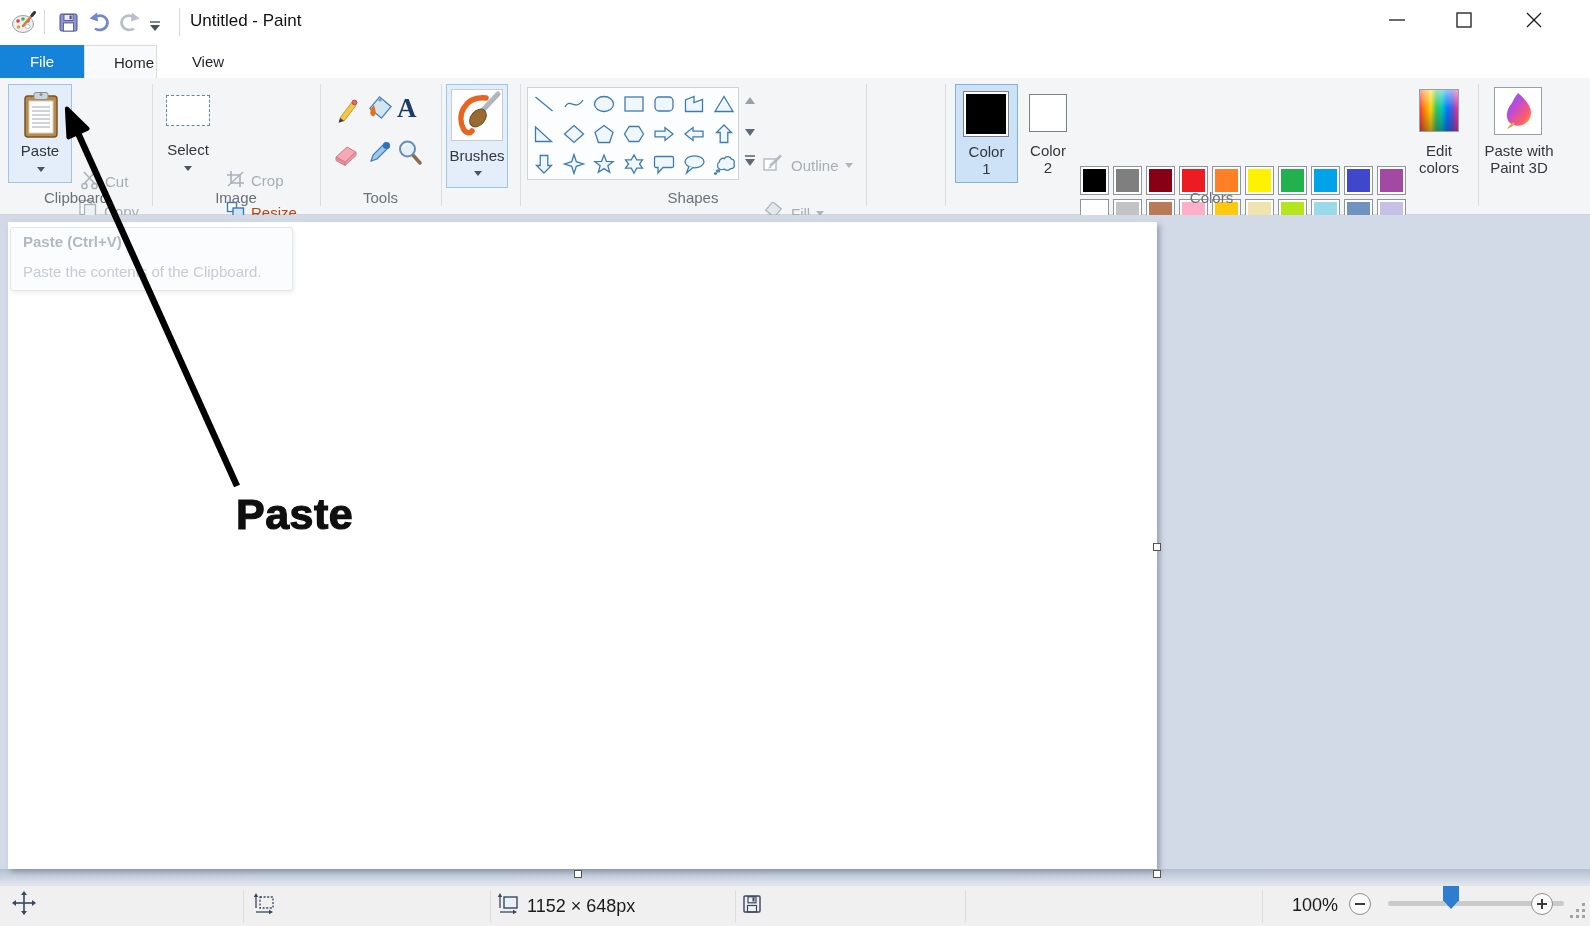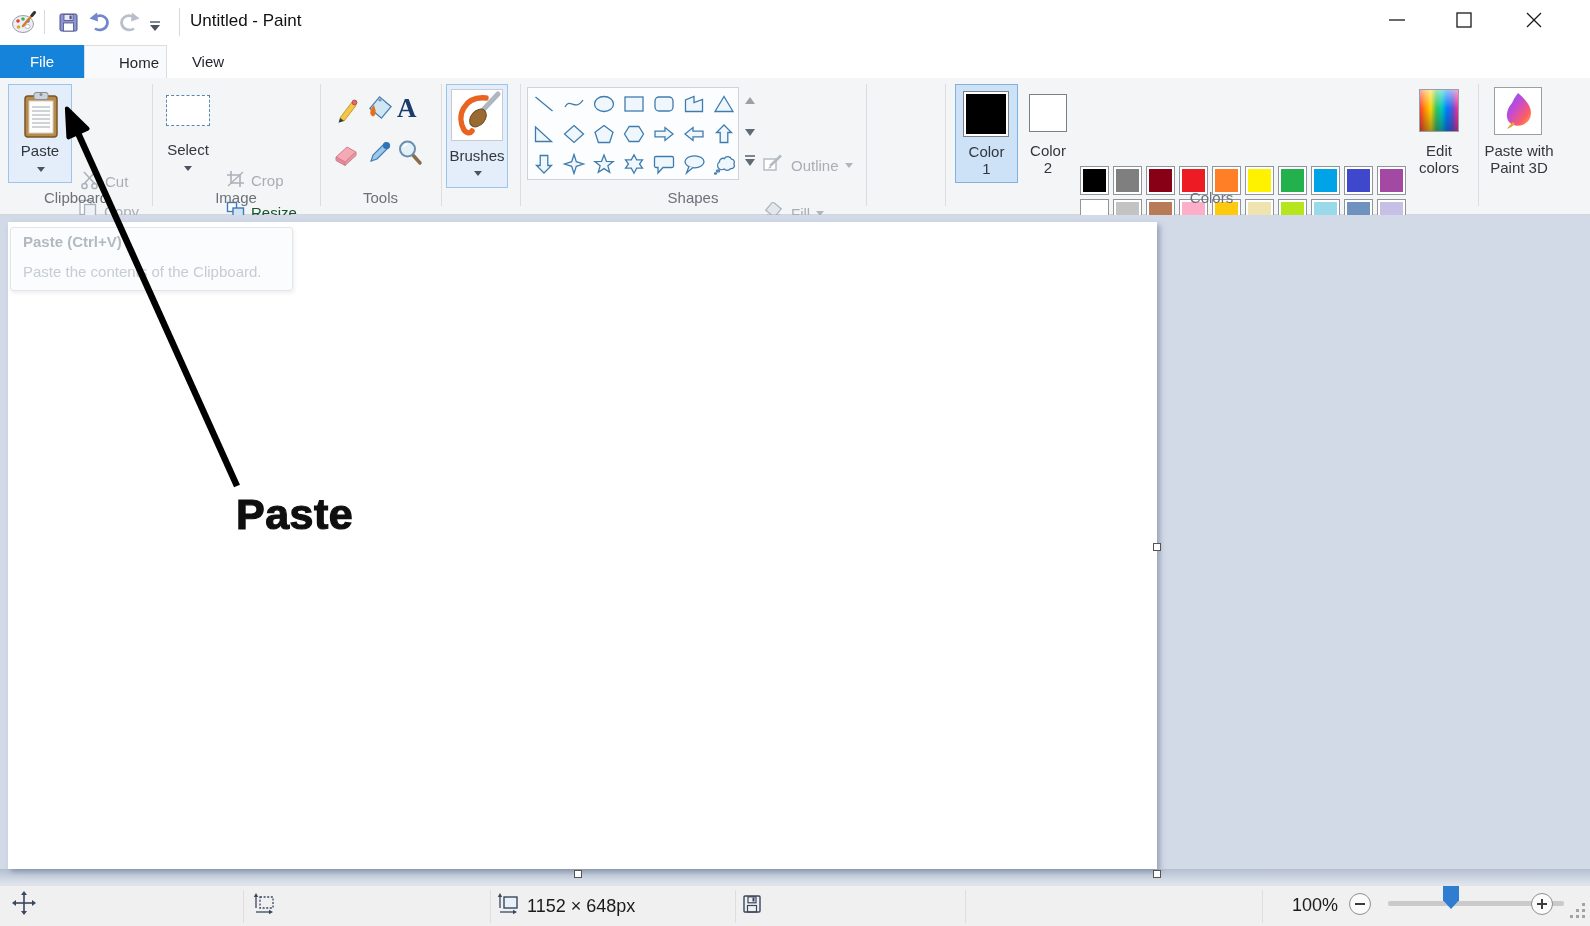--- a/index.html
+++ b/index.html
@@ -11,36 +11,36 @@
   
   .titlebar { position:absolute; left:0; top:0; width:1590px; height:45px; background:#fff; }
   .vsep { position:absolute; width:1px; background:#d8d8d8; }
   .title-text { position:absolute; left:190px; top:11px; font-size:17px; color:#111; white-space:nowrap; }
   .winbtn { position:absolute; width:46px; height:34px; top:3px; display:flex; align-items:center; justify-content:center; }
 
   
   .tabrow { position:absolute; left:0; top:45px; width:1590px; height:33px; background:#fff; }
   .tab { position:absolute; top:0; height:33px; display:flex; align-items:center; justify-content:center; font-size:15px; }
   .tab-file { left:0; width:84px; color:#fff; }
-  .tab-home { left:84px; width:83px; background:#f9fafb; border:1px solid #dadcde; border-bottom:none; color:#1f2328;padding-left:27px; }
+  .tab-home { left:84px; width:73px; background:#f9fafb; border:1px solid #dadcde; border-bottom:none; color:#1f2328;padding-left:27px; }
   .tab-view { left:167px; width:82px; color:#1f2328; }
   .help-circle { position:absolute; left:1560px; top:51px; width:22px; height:22px; border-radius:50%; display:flex; align-items:center; justify-content:center; color:#fff; font-size:14px; font-weight:bold; }
 
   
   .ribbon { position:absolute; left:0; top:78px; width:1590px; height:137px; background:#f4f5f6; border-bottom:1px solid #d4d6d8; }
   .rdiv { position:absolute; top:6px; height:122px; width:1px; background:#dbdde0; }
   .grouplabel { position:absolute; top:111px; height:16px; font-size:15px; color:#6b7179; text-align:center; }
   .bigbtn { position:absolute; top:6px; height:99px; display:block; }
   .hl { background:#e3eefa; border:1px solid #9cc5ec; }
   .btnlabel { position:absolute; width:100%; text-align:center; font-size:15px; color:#32373d; white-space:nowrap; }
   .caret { width:0; height:0; border-left:4px solid transparent; border-right:4px solid transparent; border-top:5px solid #4a545e; }
   .caret.dis { border-top-color:#b0b6bc; }
   .smallitem { position:absolute; display:flex; align-items:center; gap:6px; font-size:15px; }
   .dis-text { color:#a8aeb6; }
-  .en-text { color:#14532d; }
+  .en-text { color:#c2410c; }
   .shapes-panel { position:absolute; left:527px; top:9px; width:212px; height:93px; background:#fcfdfe; border:1px solid #ced3d9; display:grid; grid-template-columns:repeat(7,30px); grid-auto-rows:30px; padding:1px 0 0 1px; }
   .shape-cell { width:30px; height:30px; display:flex; align-items:center; justify-content:center; }
   .scrollarrow { position:absolute; left:744px; width:12px; height:10px; display:flex; align-items:center; justify-content:center; }
   .swatch-grid-swatch { position:absolute; width:29px; height:29px; border:1px solid #8f959b; box-shadow:inset 0 0 0 2px #ffffff; }
   .swatch-empty { position:absolute; width:29px; height:29px; border:1px solid #cfd4d9; background:#fbfcfd; }
   .color-swatch-frame { border:1px solid #7c8085; background:#fff; padding:2px; }
   .twoline { position:absolute; width:100%; text-align:center; font-size:15px; color:#32373d; line-height:17px; }
 
   
   .workspace { position:absolute; left:0; top:215px; width:1590px; height:670px; background:#d2dae8; }

